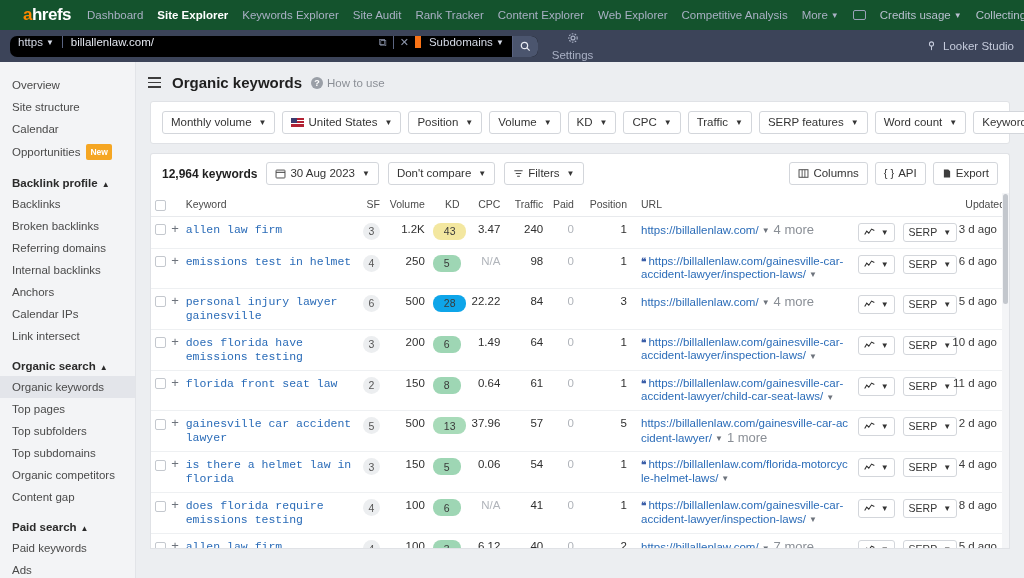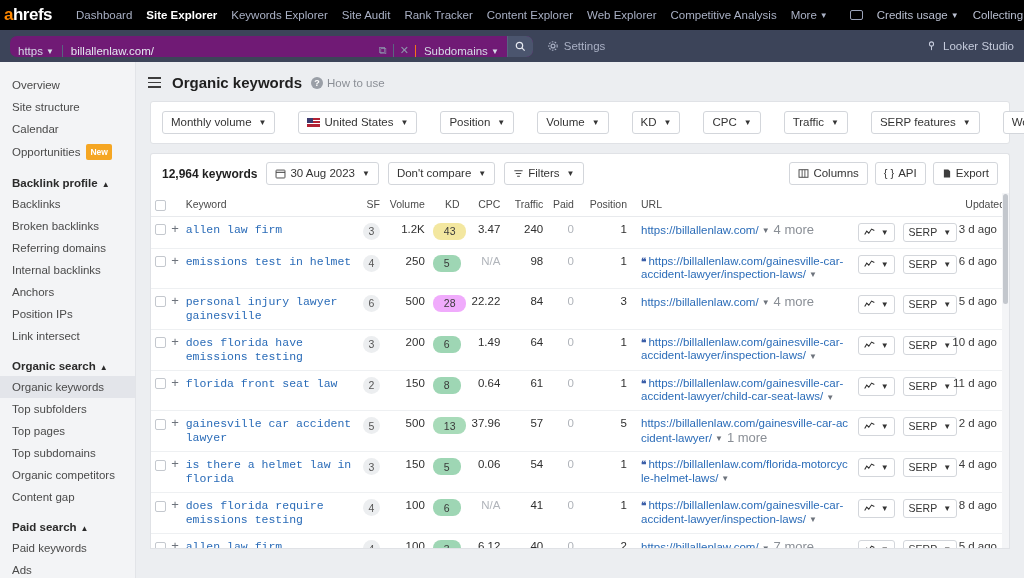--- a/index.html
+++ b/index.html
@@ -7,58 +7,58 @@
     width: 1024px; height: 578px;
     font-family: "Liberation Sans", sans-serif;
     font-size: 12px;
     background: #ffffff;
     overflow: hidden;
     color: #333;
   }
 
   
   .topnav {
-    height: 30px; background: #000000; display: flex; align-items: center;
-    padding: 0 4px; color: #b9bfd0; font-size: 11.5px; white-space: nowrap; gap: 8px;
+    height: 30px; background: #14532d; display: flex; align-items: center;
+    padding: 0 23px; color: #b9bfd0; font-size: 11.5px; white-space: nowrap;
   }
   .logo { font-size: 17px; font-weight: bold; color: #fff; letter-spacing: -0.5px; margin-right: 16px; }
   .logo .a { color: #ff8800; }
   .nav-item { margin-right: 14px; cursor: pointer; color: #a9b0c4; }
   .nav-item.active { color: #ffffff; font-weight: bold; }
   .nav-right { margin-left: auto; display: flex; align-items: center; gap: 14px; }
   .caret { font-size: 8px; margin-left: 3px; display: inline-block; vertical-align: middle; }
   .mon-icon {
     width: 13px; height: 10px; border: 1.5px solid #9aa2b8; border-radius: 2px;
     display: inline-block;
   }
 
   
   .urlbar {
     height: 32px; background: #3c4459; display: flex; align-items: center;
     padding: 0 10px; gap: 0; color: #c5cbdb; font-size: 11.5px;
   }
   .url-field {
-    display: flex; align-items: flex-end; background: #701a75; border-radius: 7px;
+    display: flex; align-items: flex-start; background: #000000; border-radius: 7px;
     height: 21px; overflow: hidden;
   }
   .proto { padding: 0 8px; color: #d5dae6; border-right: 1px solid #5a6party; cursor: pointer; }
   .proto { border-right: 1px solid #596381; }
   .url-input {
     width: 310px; padding: 0 8px; color: #e3e7ef; background: transparent;
     border: none; outline: none; font-size: 11.5px; font-family: inherit;
   }
   .url-ico { padding: 0 6px; color: #8e97ad; cursor: pointer; font-size: 11px; }
   .sep-v { width: 1px; height: 13px; background: #5b6581; }
-  .subdom { padding: 0 8px; color: #d5dae6; border-left: 1px solid #f97316; cursor: pointer; }
+  .subdom { padding: 0 8px; color: #d5dae6; border-left: 6px solid #f97316; cursor: pointer; }
   .searchbtn {
     width: 26px; height: 21px; background: #4b556e; border-left: 1px solid #596381;
     display: flex; align-items: center; justify-content: center; cursor: pointer;
     border-radius: 0 3px 3px 0;
   }
-  .settings { display: flex; align-items: center; gap: 5px; margin-left: 14px; color: #a9b0c4; cursor: pointer; }
+  .settings { display: flex; align-items: center; gap: 5px; margin-left: 14px; color: #a9b0c4; cursor: pointer; flex-direction: column; }
   .looker { margin-left: auto; display: flex; align-items: center; gap: 6px; color: #c5cbdb; cursor: pointer; }
 
   
   .shell { display: flex; height: 516px; }
   .sidebar {
     width: 136px; background: #f3f4f6; border-right: 1px solid #e2e4e8;
     padding-top: 12px; overflow: hidden; flex-shrink: 0;
   }
   .side-item {
     padding: 4px 12px; font-size: 11.5px; color: #4a4a4a; cursor: pointer; line-height: 14px;
@@ -80,21 +80,21 @@
   .hamburger { display: inline-flex; flex-direction: column; gap: 3px; cursor: pointer; padding: 2px; }
   .hamburger i { width: 13px; height: 1.5px; background: #3d3d3d; display: block; }
   .page-title { font-size: 15px; font-weight: bold; color: #1f1f1f; }
   .howto { display: flex; align-items: center; gap: 4px; color: #8b8f96; font-size: 11.5px; cursor: pointer; }
   .qmark {
     width: 12px; height: 12px; border-radius: 50%; background: #9a9fa7; color: #fff;
     font-size: 9px; display: flex; align-items: center; justify-content: center; font-weight: bold;
   }
 
   .panel { background: #fff; margin: 0 14px; border: 1px solid #e0e2e6; border-radius: 3px; }
-  .filterbar { display: flex; align-items: center; gap: 23px; padding: 9px 11px; flex-wrap: nowrap; }
+  .filterbar { display: flex; align-items: center; gap: 7px; padding: 9px 11px; flex-wrap: nowrap; }
   .pill {
     border: 1px solid #d3d6db; background: #fff; border-radius: 3px; padding: 4px 8px;
     font-size: 11.5px; color: #343434; cursor: pointer; display: inline-flex;
     align-items: center; gap: 4px; white-space: nowrap; line-height: 13px;
   }
   .flag {
     width: 13px; height: 9px; display: inline-block; position: relative;
     background: linear-gradient(#b22234 0 18%, #fff 18% 36%, #b22234 36% 54%, #fff 54% 72%, #b22234 72% 100%);
   }
   .flag::before { content:""; position:absolute; left:0; top:0; width:6px; height:5px; background:#3c3b6e; }
@@ -240,34 +240,34 @@
       <div class="side-item">
         <span>Referring domains</span>
       </div>
       <div class="side-item">
         <span>Internal backlinks</span>
       </div>
       <div class="side-item">
         <span>Anchors</span>
       </div>
       <div class="side-item">
-        <span>Position IPs</span>
+        <span>Calendar IPs</span>
       </div>
       <div class="side-item">
         <span>Link intersect</span>
       </div>
       <div class="side-head"><span>Organic search</span><span class="tri">▲</span></div>
       <div class="side-item active">
         <span>Organic keywords</span>
       </div>
       <div class="side-item">
+        <span>Top pages</span>
+      </div>
+      <div class="side-item">
         <span>Top subfolders</span>
-      </div>
-      <div class="side-item">
-        <span>Top pages</span>
       </div>
       <div class="side-item">
         <span>Top subdomains</span>
       </div>
       <div class="side-item">
         <span>Organic competitors</span>
       </div>
       <div class="side-item">
         <span>Content gap</span>
       </div>
@@ -469,21 +469,21 @@
                   <span class="caret">▼</span>
                 </span></td>
               <td class=" upd" style="text-align: right; padding-right: 12px;">6 d ago</td>
             </tr>
             <tr>
               <td class="l"><span class="cb"></span></td>
               <td class="l"><span class="plus">+</span></td>
               <td class="l"><span class="kw">personal injury lawyer gainesville</span></td>
               <td class=""><span class="sf-badge">6</span></td>
               <td class="">500</td>
-              <td class=""><span class="kd-badge" style="background: #f0abfc;">28</span></td>
+              <td class=""><span class="kd-badge" style="background: #0ea5e9;">28</span></td>
               <td class="">22.22</td>
               <td class="">84</td>
               <td class=" zero">0</td>
               <td class="">3</td>
               <td class="urlcell" style="padding-left: 10px;"><span class="urllink">https://billallenlaw.com/</span><span class="caret" style="color: rgb(109, 115, 124);"> ▼</span><span class="more">4 more</span></td>
               <td class=""><span class="minibtn">
                   <svg width="11" height="9" viewBox="0 0 16 12">
                     <polyline points="1,9 4,4 7,7 11,1 15,3" fill="none" stroke="#2b2b2b" stroke-width="1.5"></polyline>
                   </svg>
                   <span class="caret">▼</span>

